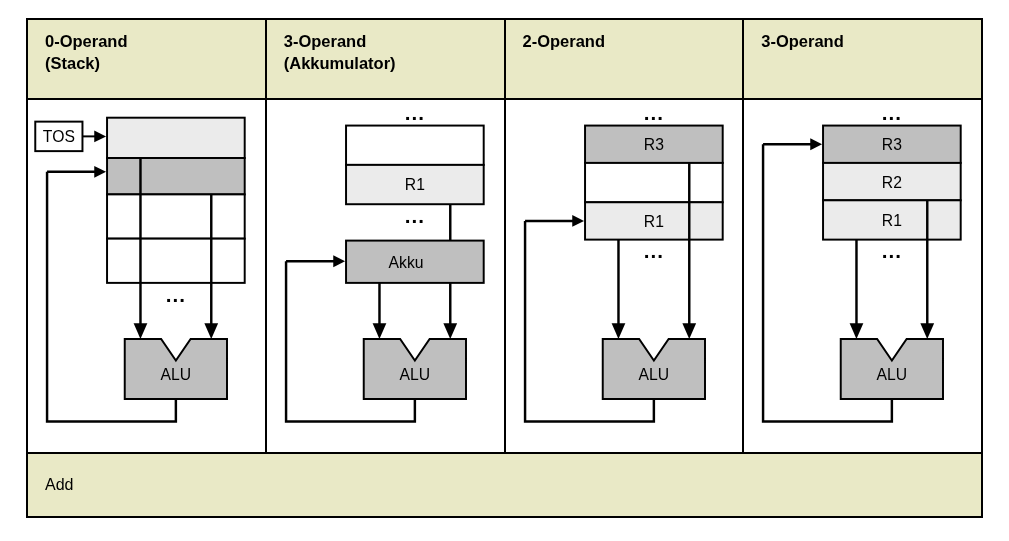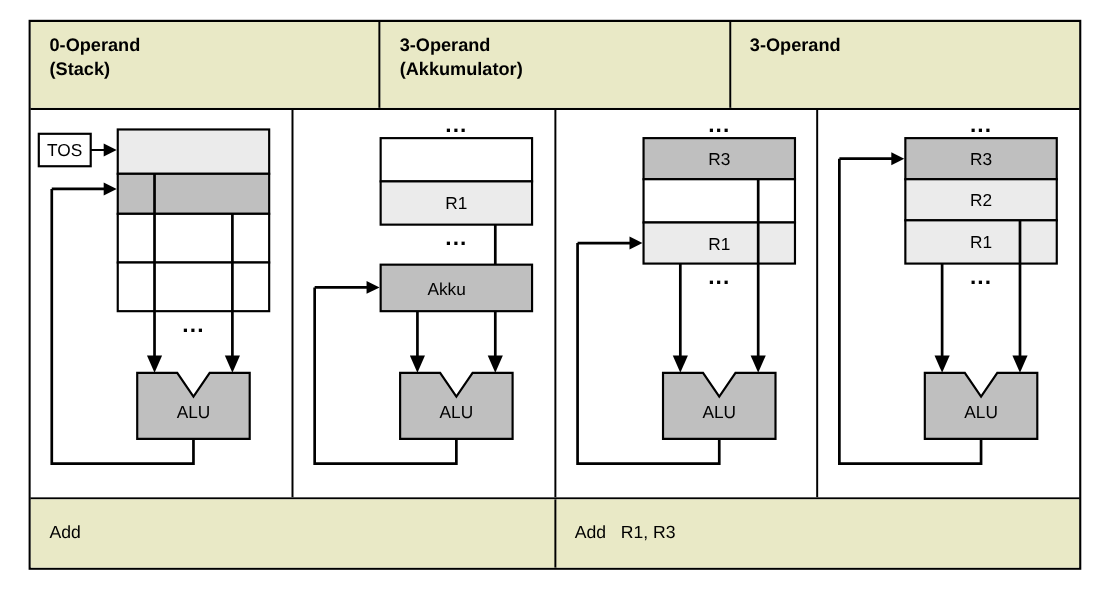--- a/index.html
+++ b/index.html
@@ -122,20 +122,23 @@
     <div class="row-head">
       <div class="cell">
         <div class="head-text">0-Operand
 (Stack)</div>
       </div>
       <div class="cell">
         <div class="head-text">3-Operand
 (Akkumulator)</div>
       </div>
       <div class="cell">
+        <div class="head-text">2-Operand</div>
+      </div>
+      <div class="cell">
         <div class="head-text">3-Operand</div>
       </div>
     </div>
 
     <div class="row-body">
 
       <div class="cell">
         <div class="diagram">
           <svg viewBox="0 0 238 358" preserveAspectRatio="xMidYMid meet">
 
@@ -301,19 +304,16 @@
           </svg>
         </div>
       </div>
 
     </div>
 
     <div class="row-foot">
       <div class="cell">
         <div class="foot-text">Add</div>
       </div>
-      <div class="cell">
-        <div class="foot-text">Add   R1, R3</div>
-      </div>
     </div>
 
   </div>
 </div>
 
 </body></html>

